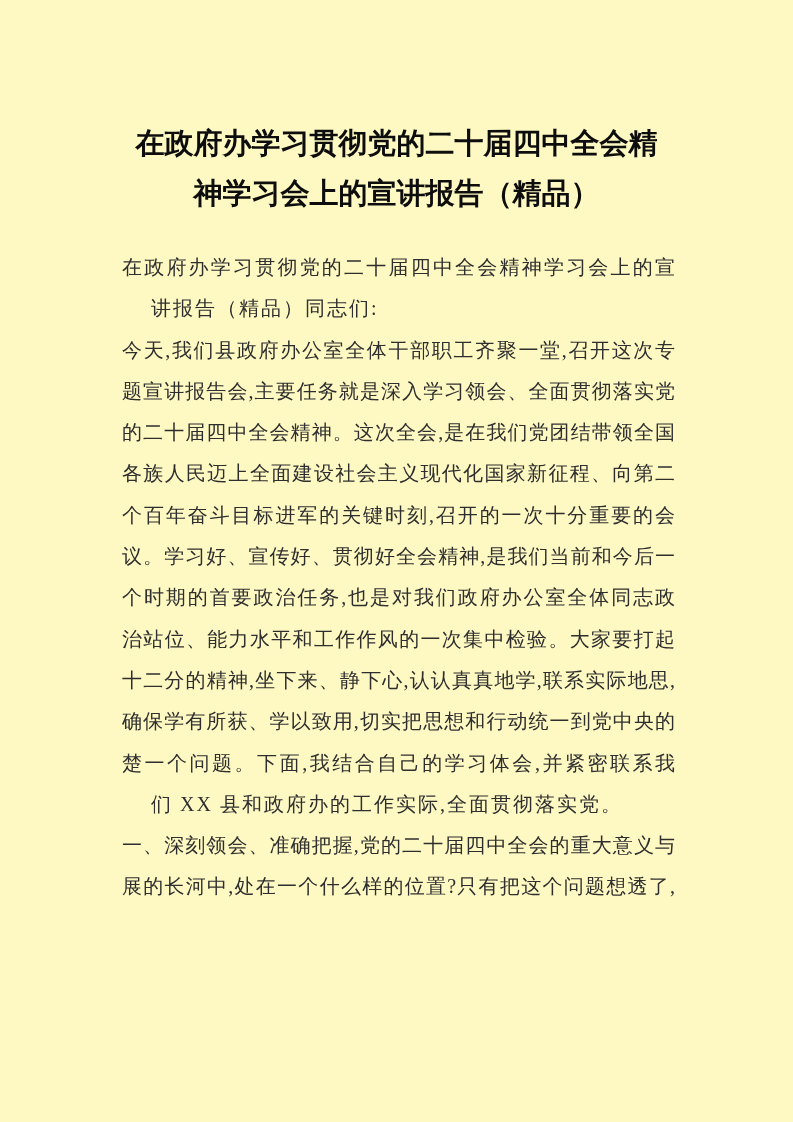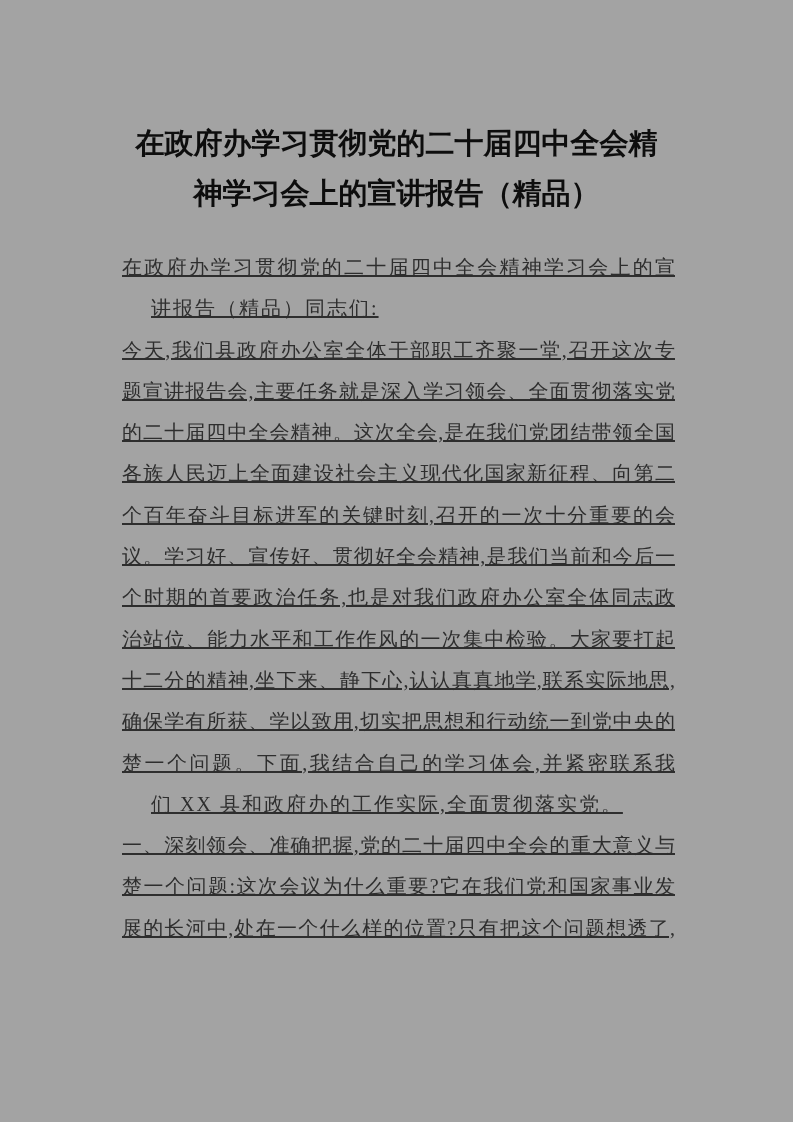--- a/index.html
+++ b/index.html
@@ -4,21 +4,21 @@
 <style>
   html, body {
     margin: 0;
     padding: 0;
     background: #ffffff;
   }
   .page {
     position: relative;
     width: 793px;
     height: 1122px;
-    background: #a3a3a3;
+    background: #fef9c3;
     overflow: hidden;
     font-family: "Liberation Serif", serif;
   }
   .doc-title {
     position: absolute;
     top: 118px;
     left: 0;
     width: 793px;
     margin: 0;
     text-align: center;
@@ -37,21 +37,20 @@
     left: 122px;
     width: 553px;
     font-size: 20px;
     line-height: 41.3px;
     color: #2e2e2e;
   }
   .line {
     text-align: justify;
     text-align-last: justify;
     letter-spacing: 0;
-    text-decoration: underline;
   }
   .line.short {
     text-align: left;
     text-align-last: left;
     letter-spacing: 2px;
     margin-left: 29px;
   }
 </style>
 </head>
 <body>
@@ -72,17 +71,16 @@
     <div class="line">各族人民迈上全面建设社会主义现代化国家新征程、向第二</div>
     <div class="line">个百年奋斗目标进军的关键时刻,召开的一次十分重要的会</div>
     <div class="line">议。学习好、宣传好、贯彻好全会精神,是我们当前和今后一</div>
     <div class="line">个时期的首要政治任务,也是对我们政府办公室全体同志政</div>
     <div class="line">治站位、能力水平和工作作风的一次集中检验。大家要打起</div>
     <div class="line">十二分的精神,坐下来、静下心,认认真真地学,联系实际地思,</div>
     <div class="line">确保学有所获、学以致用,切实把思想和行动统一到党中央的</div>
     <div class="line">楚一个问题。下面,我结合自己的学习体会,并紧密联系我</div>
     <div class="line short">们 XX 县和政府办的工作实际,全面贯彻落实党。</div>
     <div class="line">一、深刻领会、准确把握,党的二十届四中全会的重大意义与</div>
-    <div class="line">楚一个问题:这次会议为什么重要?它在我们党和国家事业发</div>
     <div class="line">展的长河中,处在一个什么样的位置?只有把这个问题想透了,</div>
   </div>
 
 </div>
 
 </body></html>

